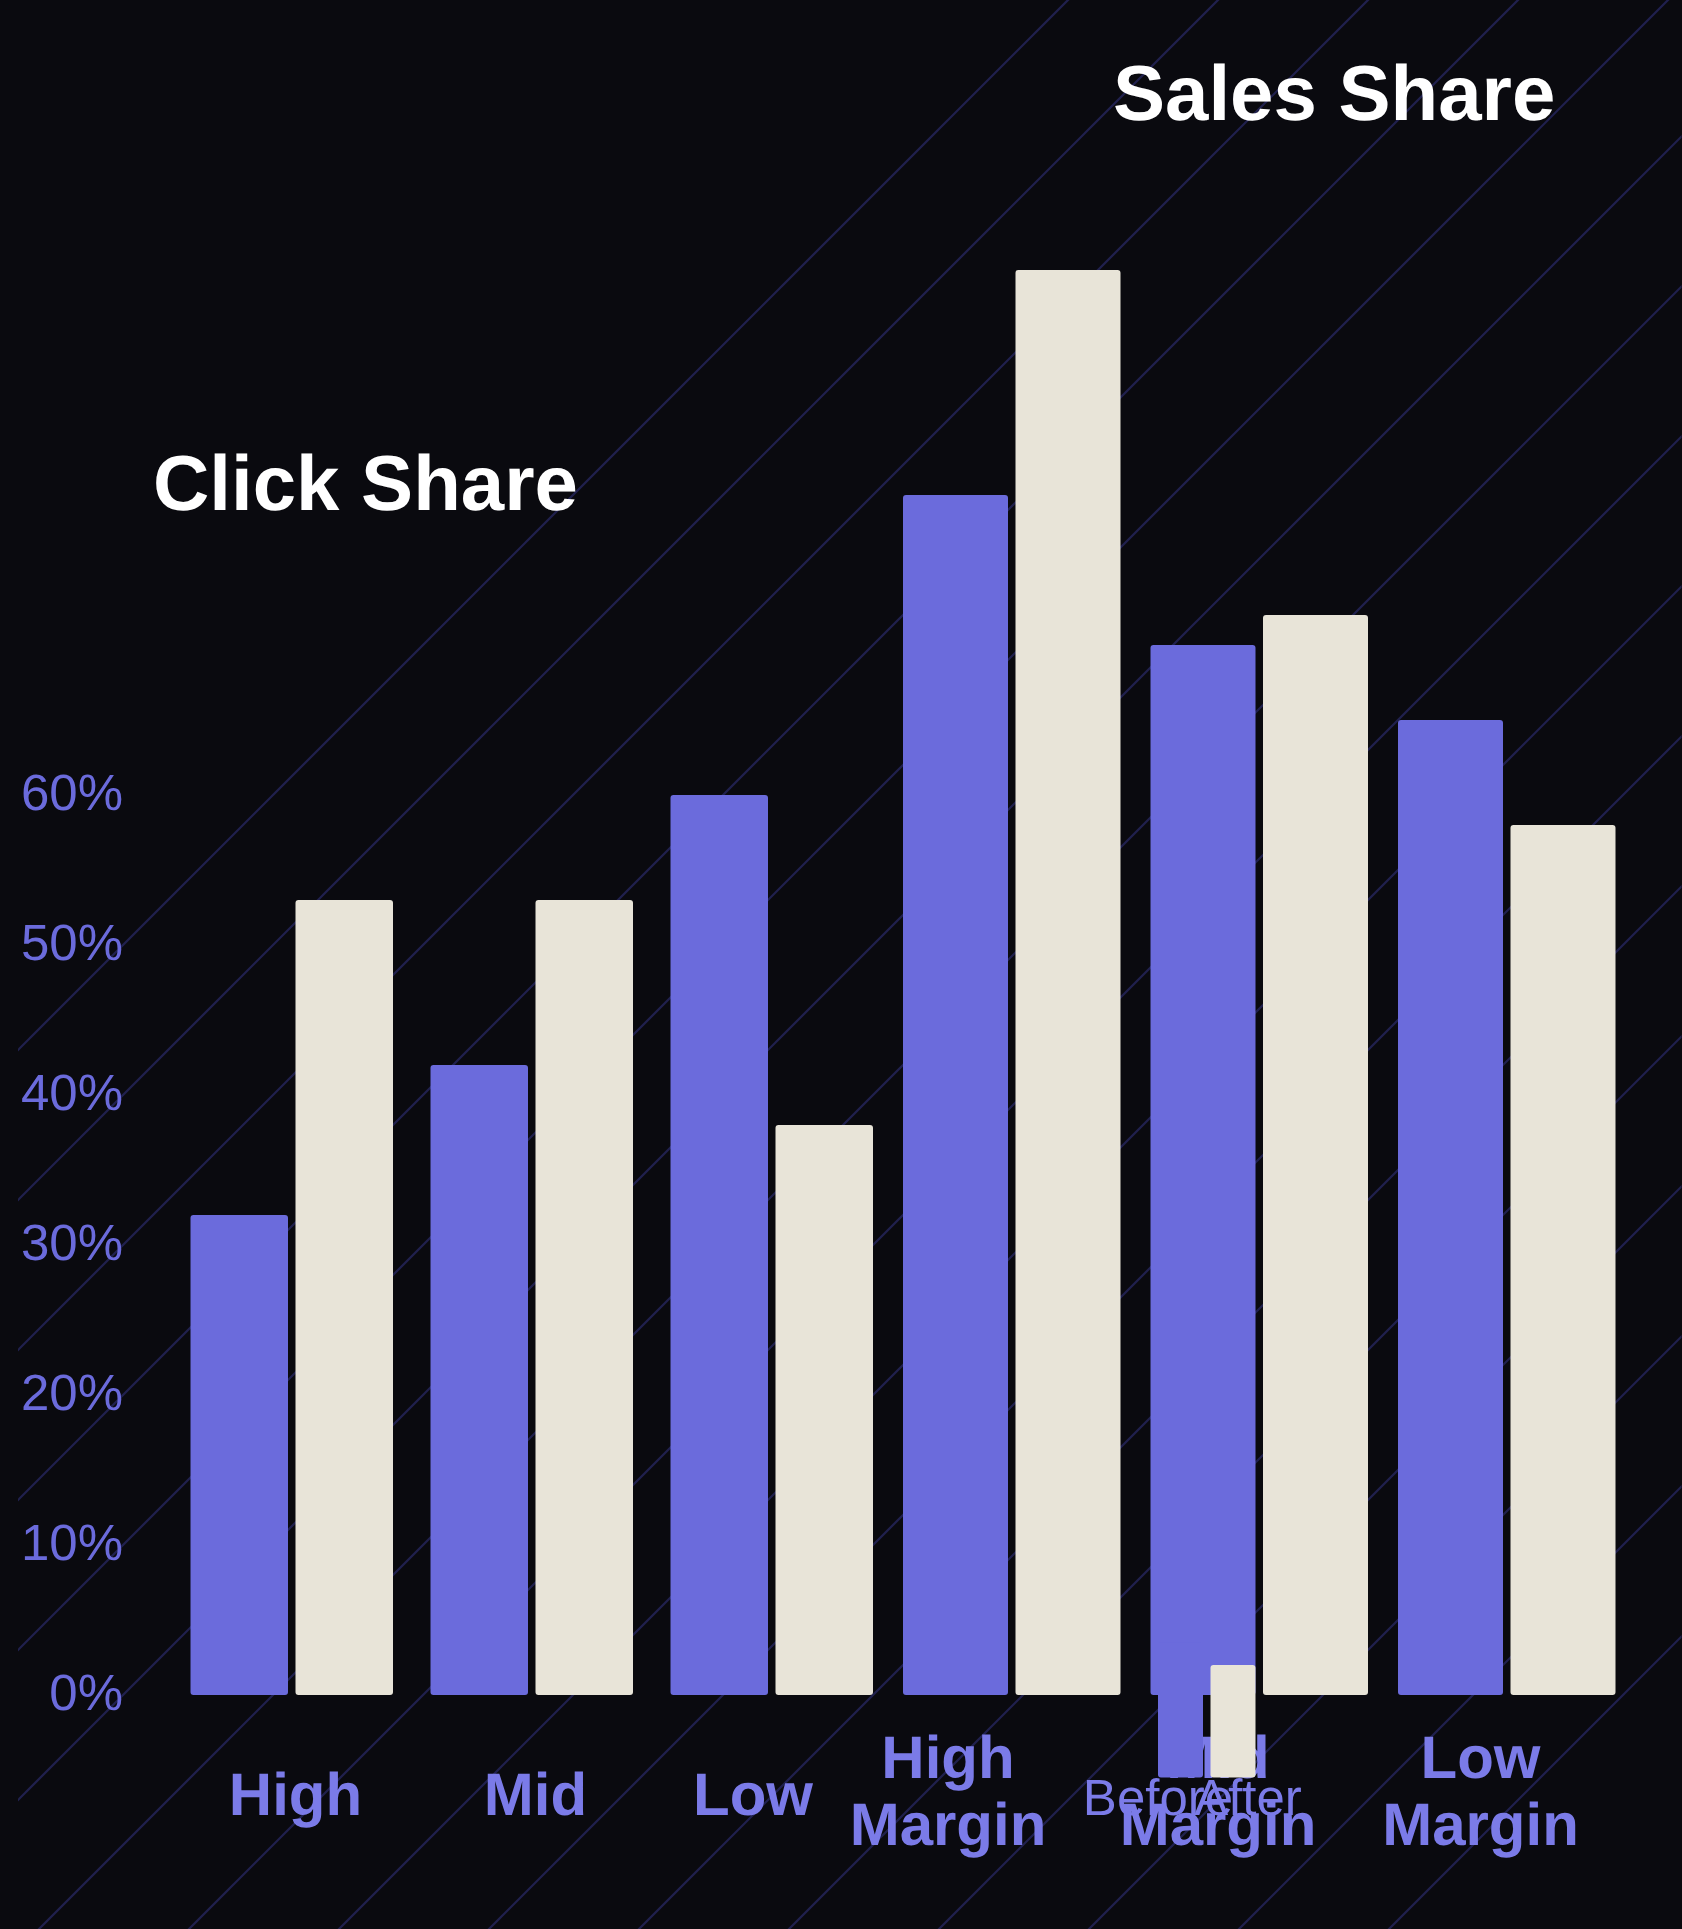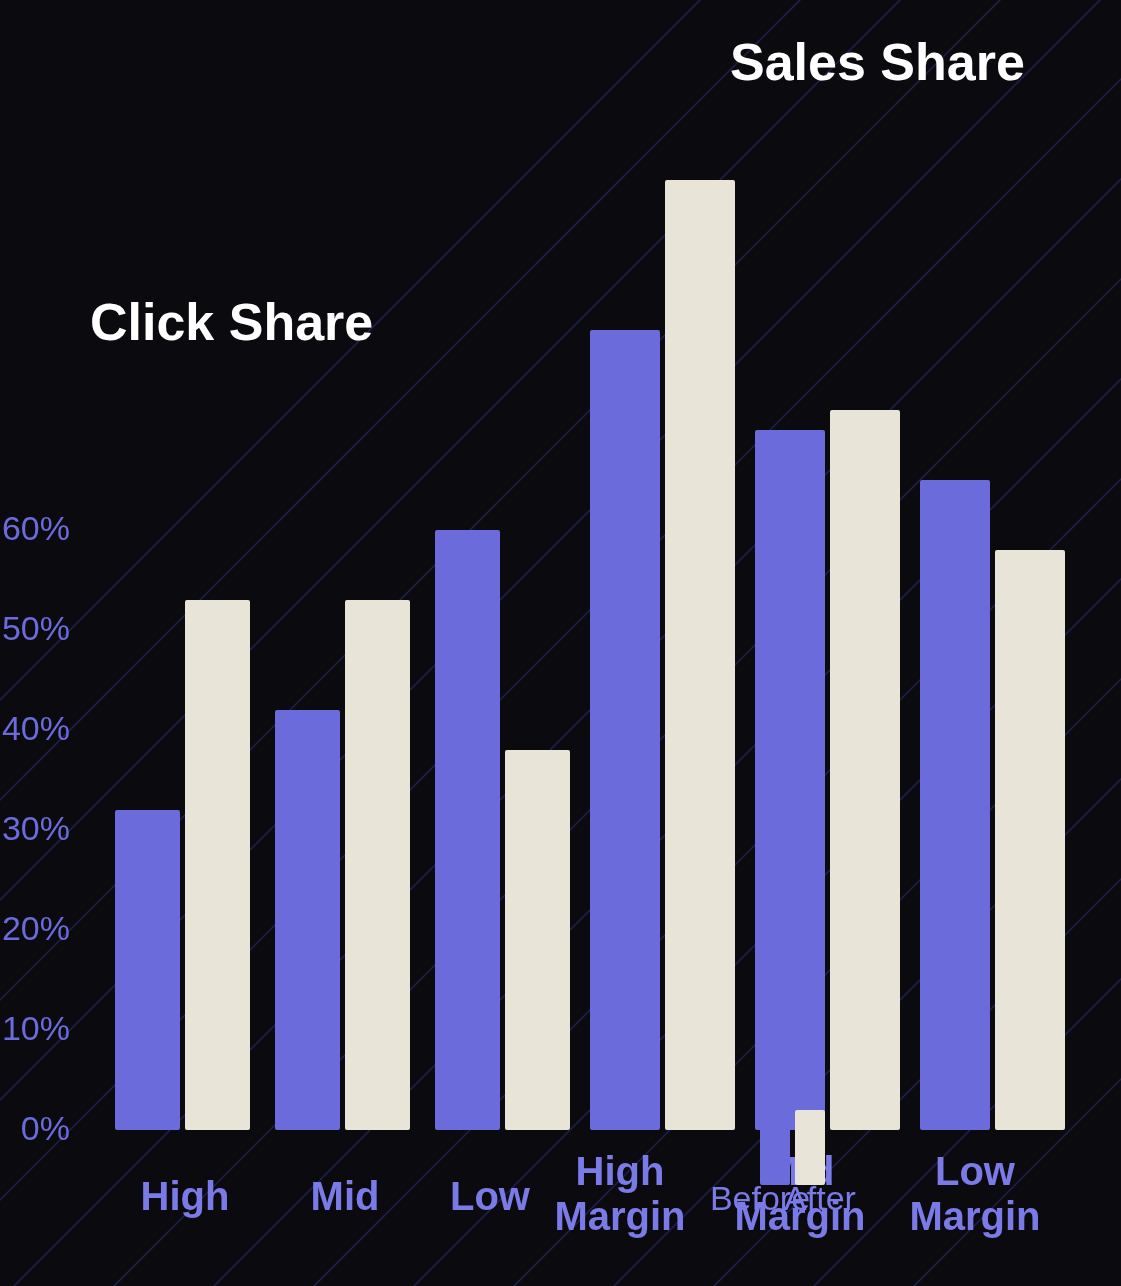--- a/index.html
+++ b/index.html
@@ -11,20 +11,21 @@
       overflow: hidden;
       font-family: 'Arial', sans-serif;
       position: relative;
     }
 
     .chart-container {
       position: absolute;
       inset: 0;
       width: 894px;
       height: 1286px;
+      margin-left: 12px;
     }
 
     svg.main-svg {
       position: absolute;
       top: 0;
       left: 0;
       width: 1121px;
       height: 1286px;
     }
   </style>

